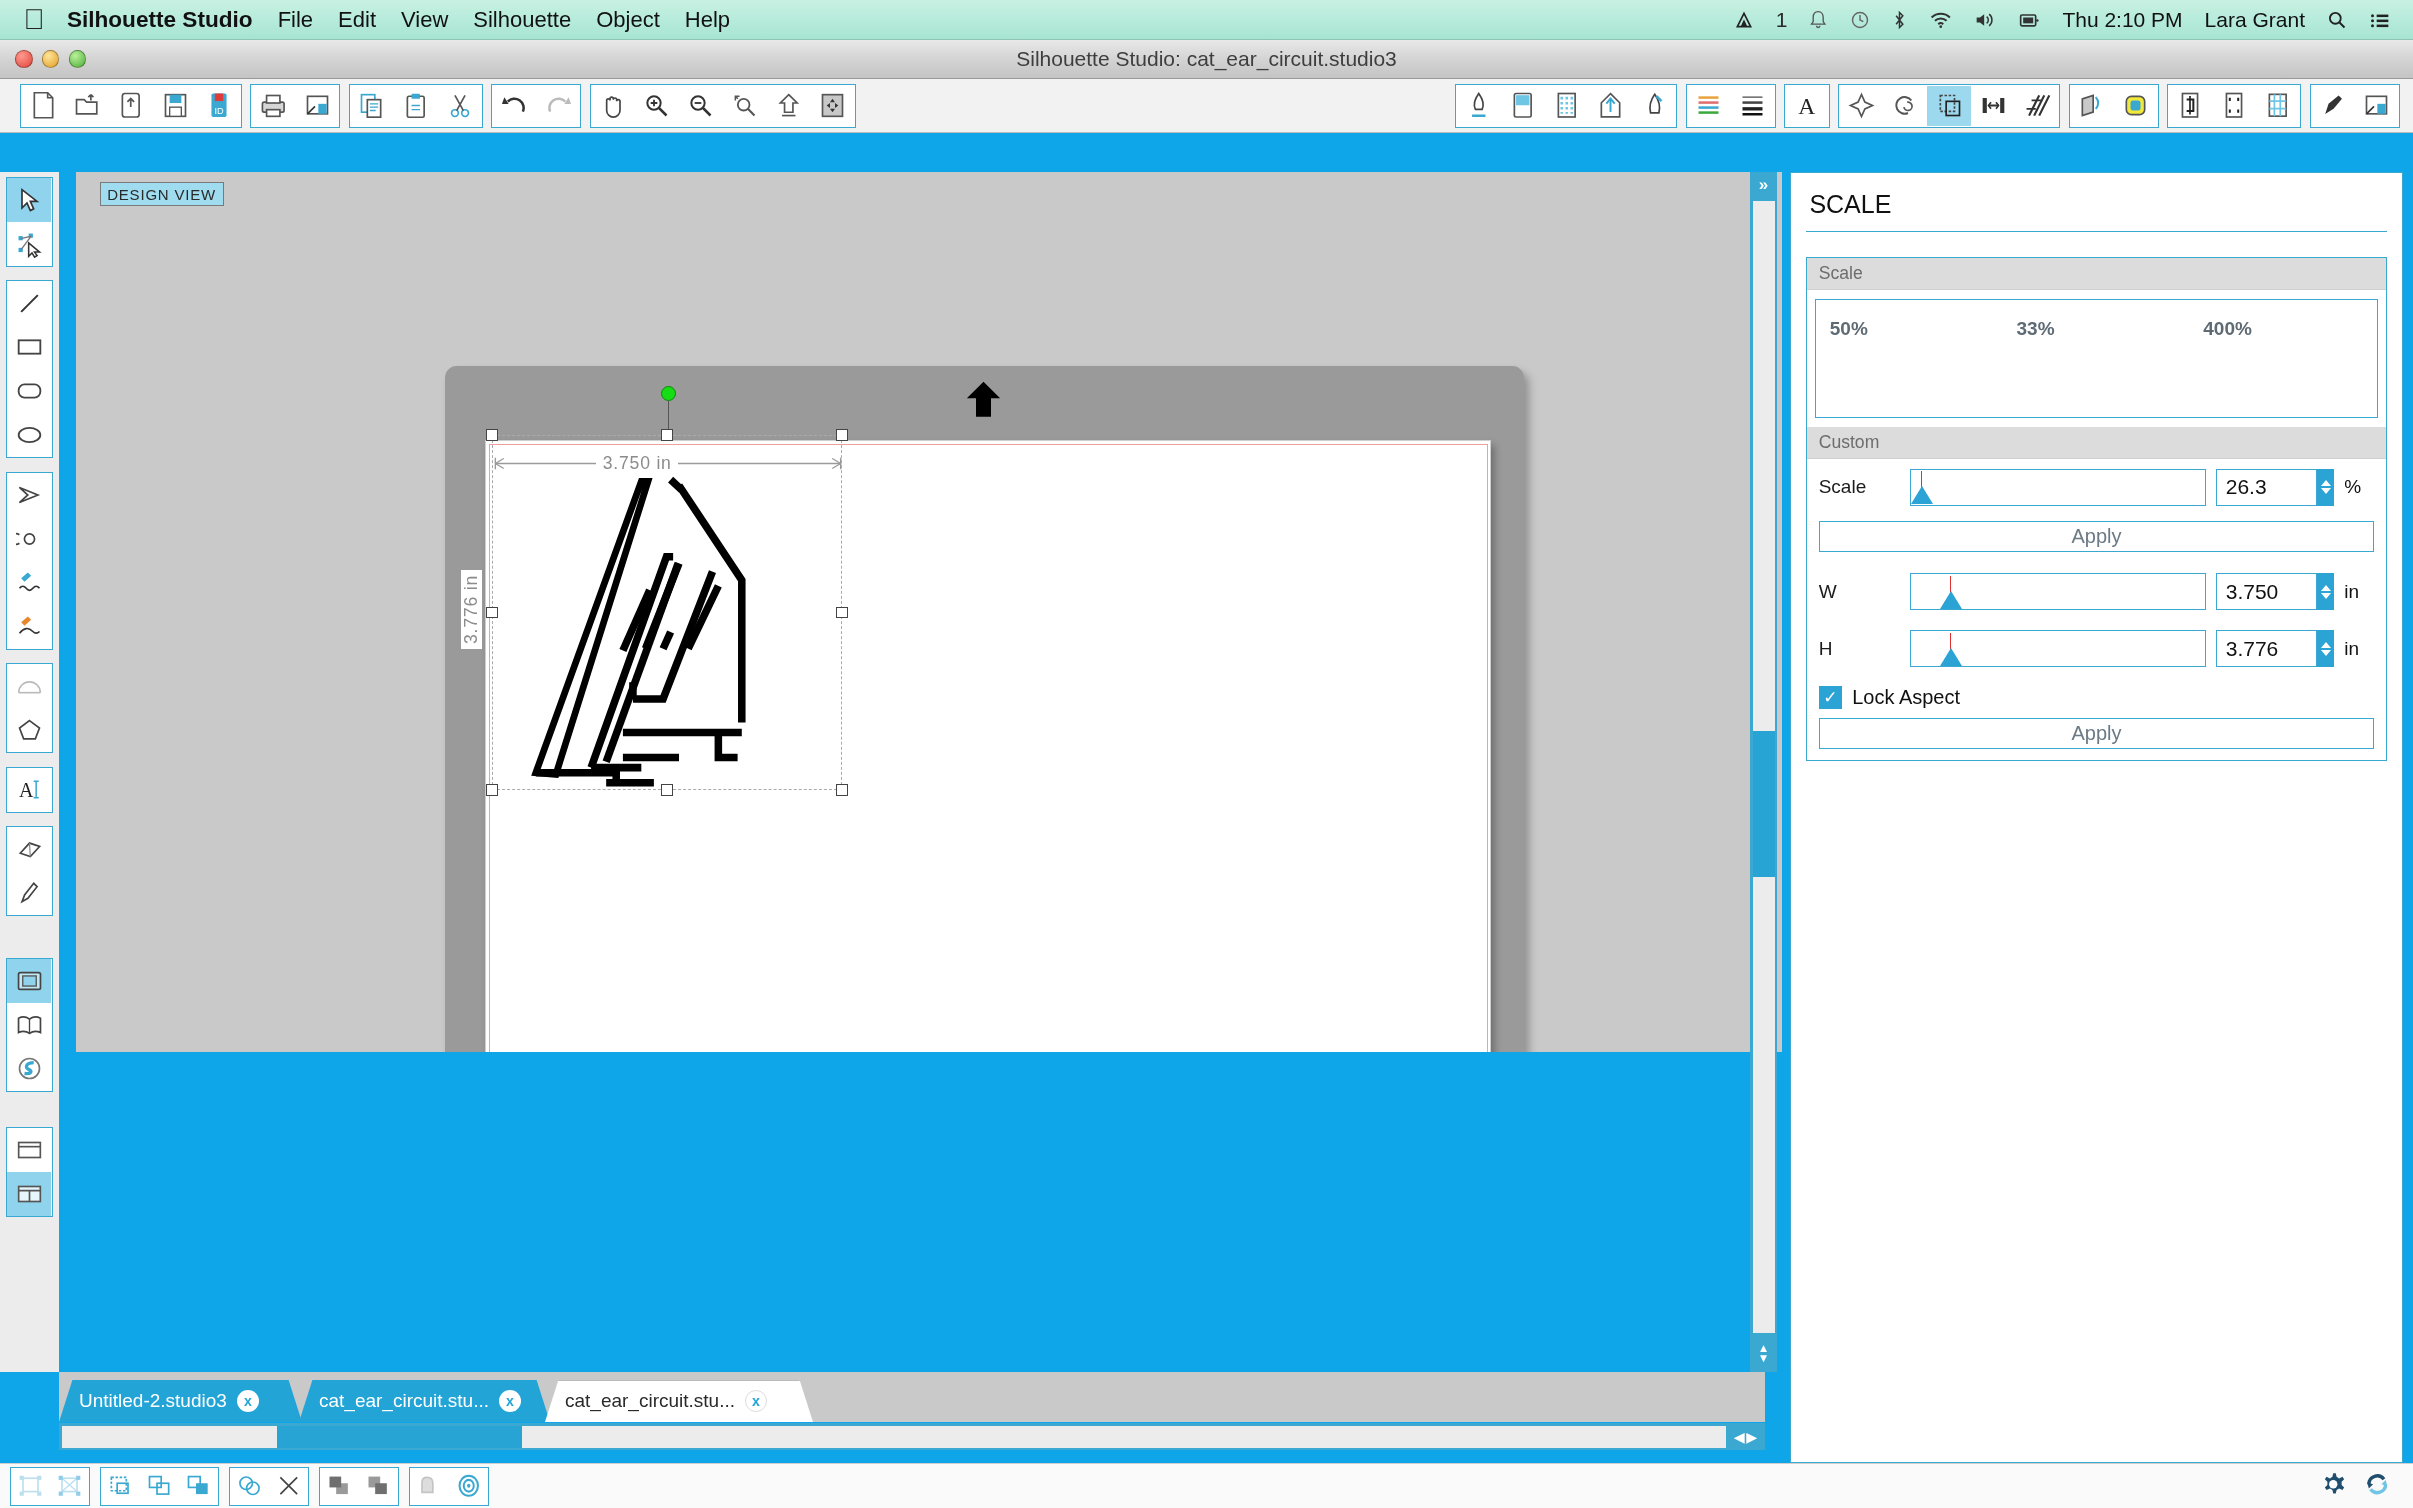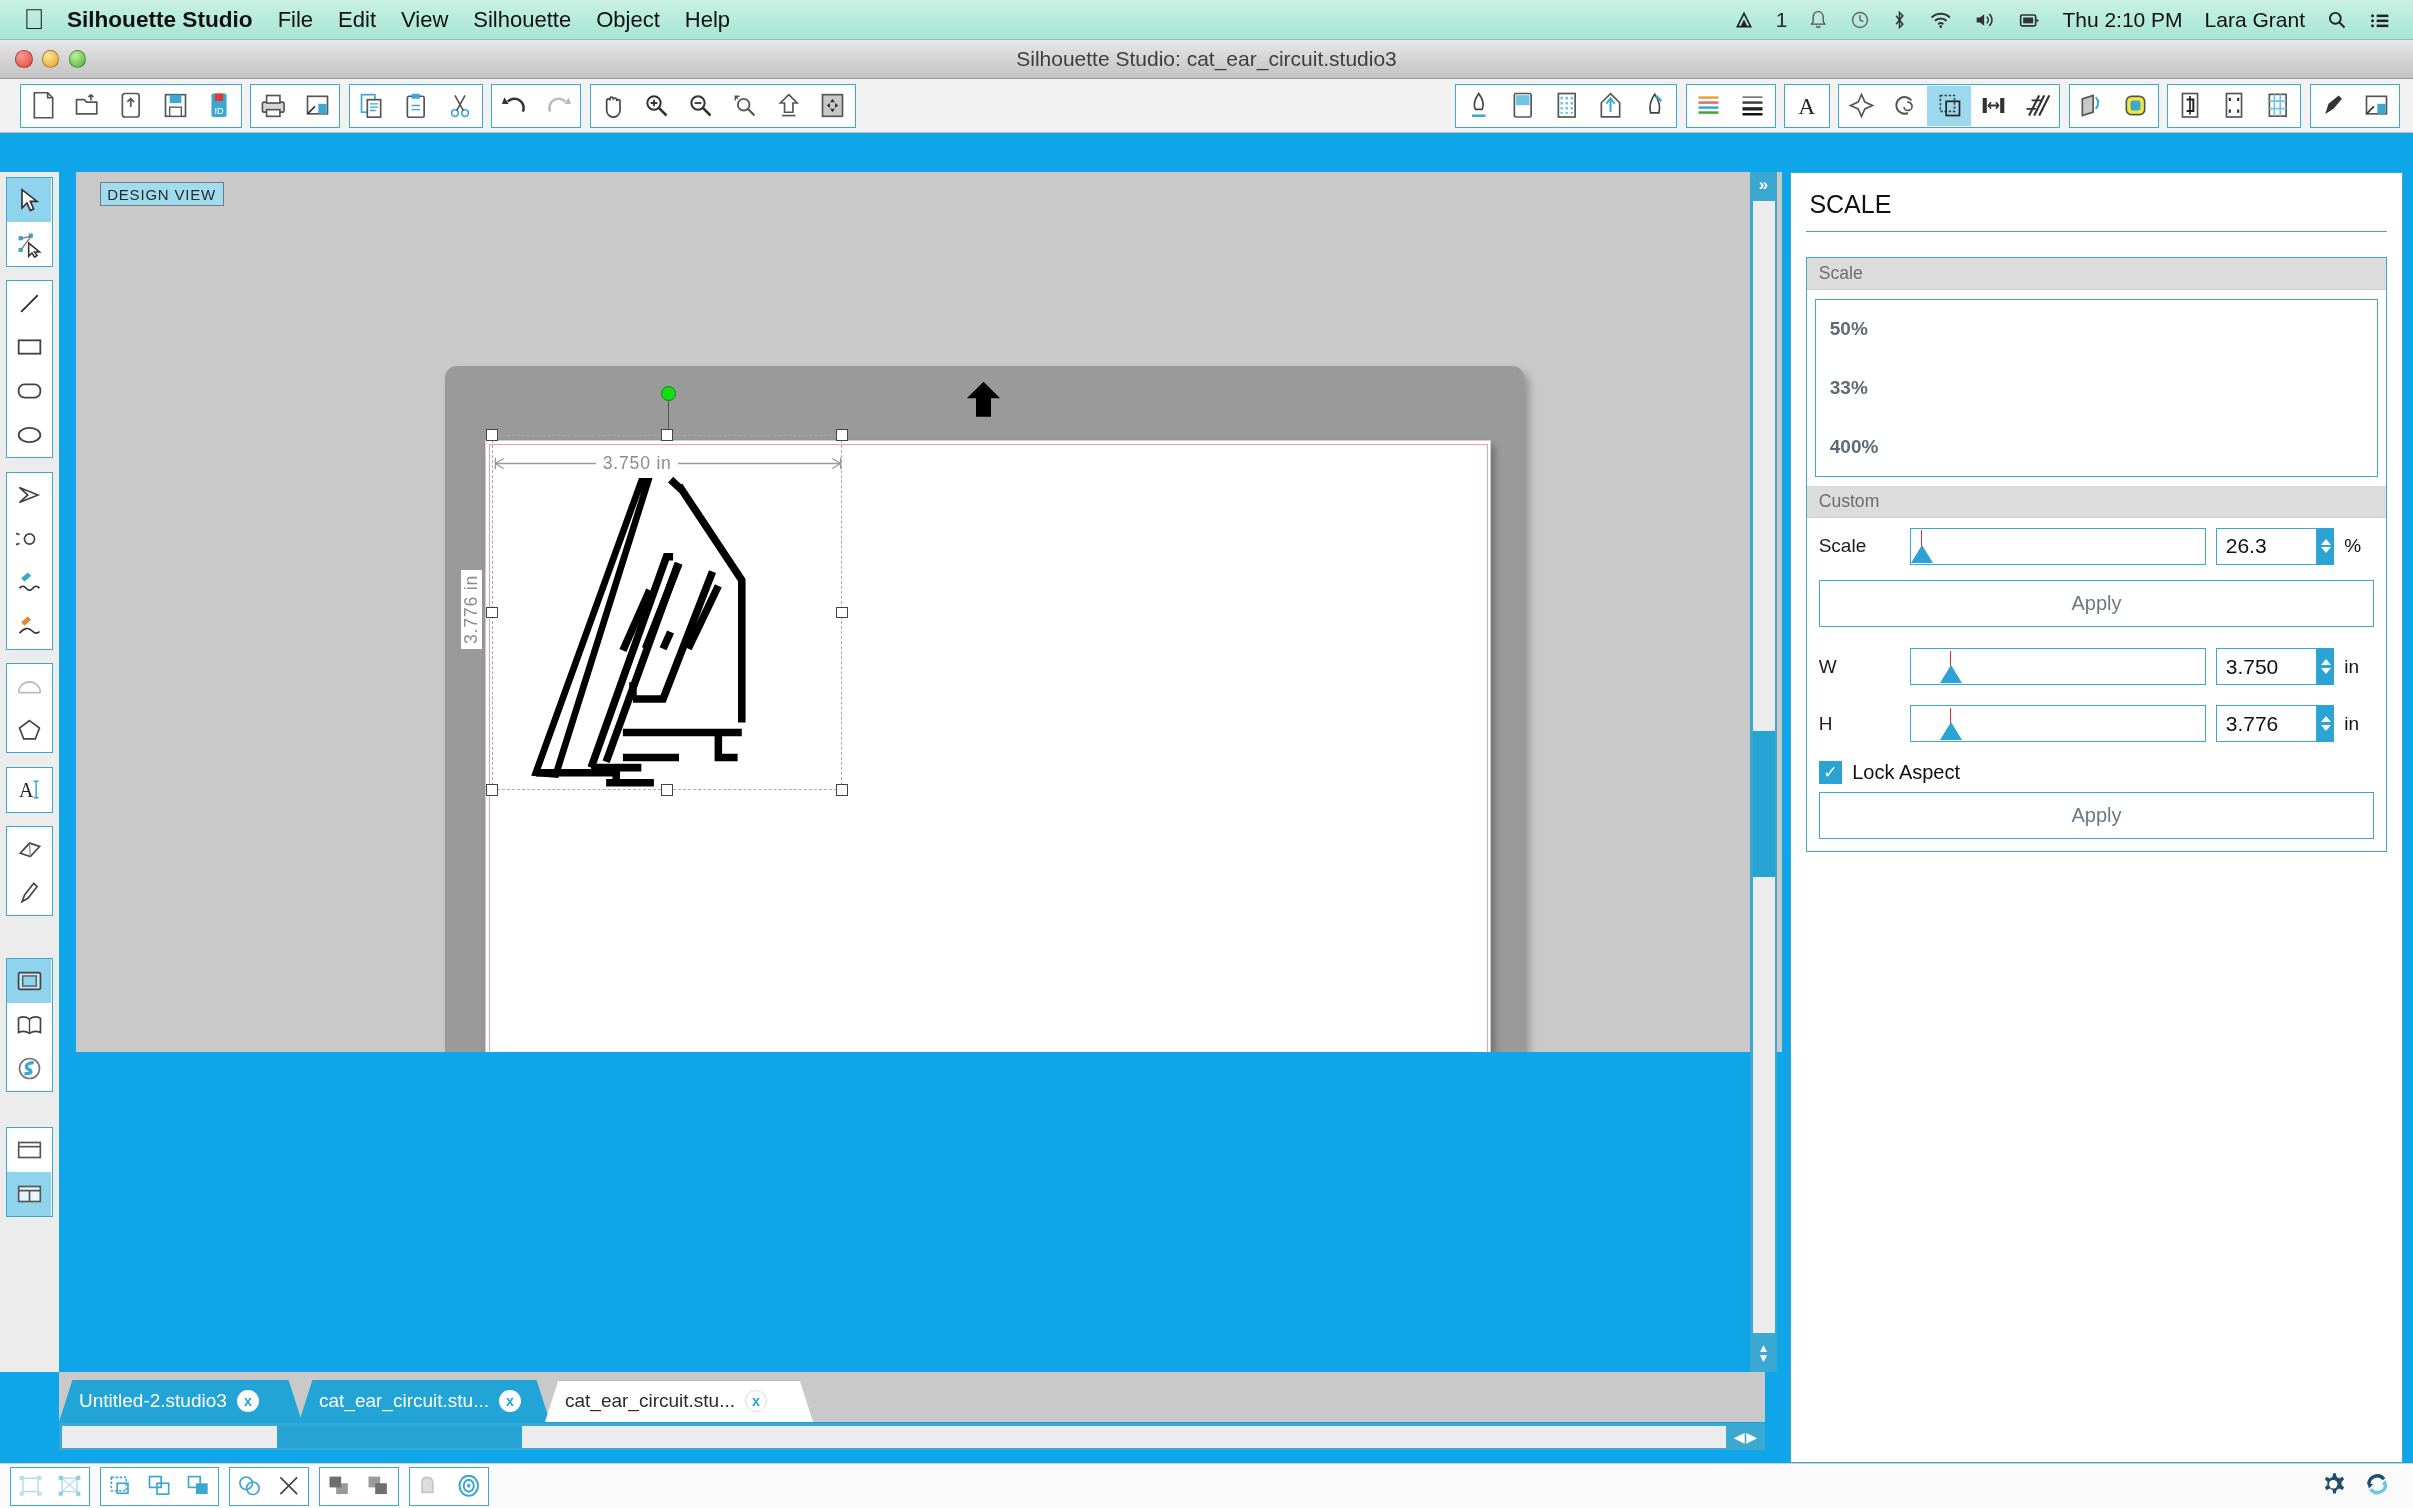--- a/index.html
+++ b/index.html
@@ -173,21 +173,21 @@
   }
   #panel .ptitle { font-size: 25px; color: #111; padding: 17px 0 11.7px 18.4px; }
   #panel .prule { height: 1.7px; background: #3aa8d0; margin: 0 15px; }
   #panel .inner { margin: 25px 15px 0 15px; border: 0.8px solid #3aa8d0; }
   .sect-head {
     background: #dcdcdc; color: #6d6d6d; font-size: 17.6px; padding: 5px 11.7px;
     border-bottom: 0.8px solid #cfcfcf;
   }
   .presets {
     margin: 8.4px; border: 0.8px solid #3aa8d0;
-    display: grid; grid-template-columns: 1fr; grid-template-rows: 1fr 1fr;
+    display: grid; grid-template-columns: 1fr 1fr 1fr; grid-template-rows: 1fr 1fr;
   }
   .presets .pb {
     font-size: 19px; font-weight: bold; color: #5f6b74;
     padding: 18.4px 0 18.4px 13.4px; cursor: pointer;
   }
   .row { display: flex; align-items: center; padding: 10px 11.7px; }
   .row .lab { width: 91px; font-size: 19px; color: #1b1b1b; }
   .slider { position: relative; flex: 1; height: 37px; border: 0.8px solid #3aa8d0; background: #fff; }
   .slider .redline { position: absolute; top: 1.7px; width: 1.7px; height: 18.4px; background: #e03030; }
   .slider .thumb {
@@ -201,21 +201,21 @@
     font-size: 21px; color: #111;
   }
   .spin { width: 17px; height: 37px; background: #2ba3d4; display: flex; flex-direction: column;
           align-items: center; justify-content: center; gap: 2.5px; cursor: pointer; }
   .spin i { display: block; width: 0; height: 0; border-left: 5px solid transparent; border-right: 5px solid transparent; }
   .spin i.up { border-bottom: 6.7px solid #fff; }
   .spin i.dn { border-top: 6.7px solid #fff; }
   .unit { margin-left: 10px; font-size: 19px; color: #111; width: 30px; }
   .applybtn {
     margin: 5px 11.7px 11.7px 11.7px; border: 0.8px solid #3aa8d0; background: #fff;
-    text-align: center; padding: 11px 0; font-size: 20px; color: #6b7a85; cursor: pointer;
+    text-align: center; padding: 3px 0; font-size: 20px; color: #6b7a85; cursor: pointer;
   }
   .lockrow { display: flex; align-items: center; padding: 8.4px 11.7px 3.4px 11.7px; }
   .chk {
     width: 23.5px; height: 23.5px; background: #2ba3d4; color: #fff;
     display: flex; align-items: center; justify-content: center; font-size: 17px; cursor: pointer;
   }
   .lockrow .lab2 { margin-left: 10px; font-size: 20px; color: #111; }
 
   
   #statusbar {

